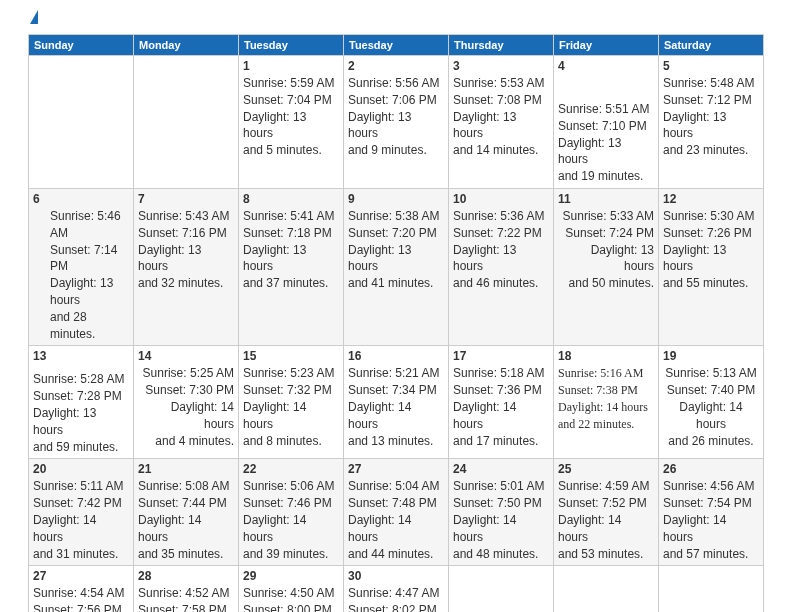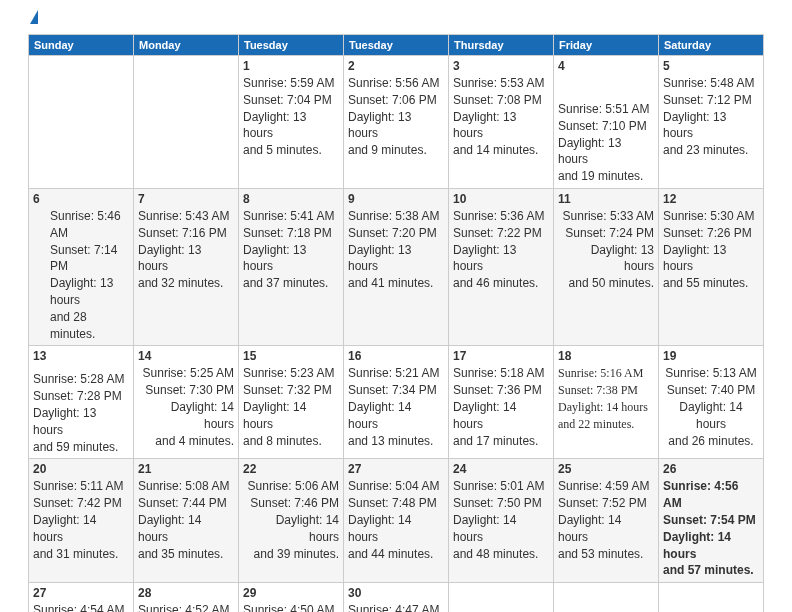--- a/index.html
+++ b/index.html
@@ -285,21 +285,21 @@
           </td>
           <td>
             <span class="day-number">21</span>
             <div class="day-info" style="white-space: pre-line;">Sunrise: 5:08 AM
 Sunset: 7:44 PM
 Daylight: 14 hours
 and 35 minutes.</div>
           </td>
           <td>
             <span class="day-number">22</span>
-            <div class="day-info" style="white-space: pre-line; text-align: right;">Sunrise: 5:06 AM
+            <div class="day-info" style="white-space: pre-line;">Sunrise: 5:06 AM
 Sunset: 7:46 PM
 Daylight: 14 hours
 and 39 minutes.</div>
           </td>
           <td>
             <span class="day-number">27</span>
             <div class="day-info" style="white-space: pre-line;">Sunrise: 5:04 AM
 Sunset: 7:48 PM
 Daylight: 14 hours
 and 44 minutes.</div>
@@ -313,21 +313,21 @@
           </td>
           <td>
             <span class="day-number">25</span>
             <div class="day-info" style="white-space: pre-line;">Sunrise: 4:59 AM
 Sunset: 7:52 PM
 Daylight: 14 hours
 and 53 minutes.</div>
           </td>
           <td>
             <span class="day-number">26</span>
-            <div class="day-info" style="white-space: pre-line; font-weight: bold;">Sunrise: 4:56 AM
+            <div class="day-info" style="white-space: pre-line;">Sunrise: 4:56 AM
 Sunset: 7:54 PM
 Daylight: 14 hours
 and 57 minutes.</div>
           </td>
         </tr>
         <tr>
           <td>
             <span class="day-number">27</span>
             <div class="day-info" style="white-space: pre-line;">Sunrise: 4:54 AM
 Sunset: 7:56 PM

